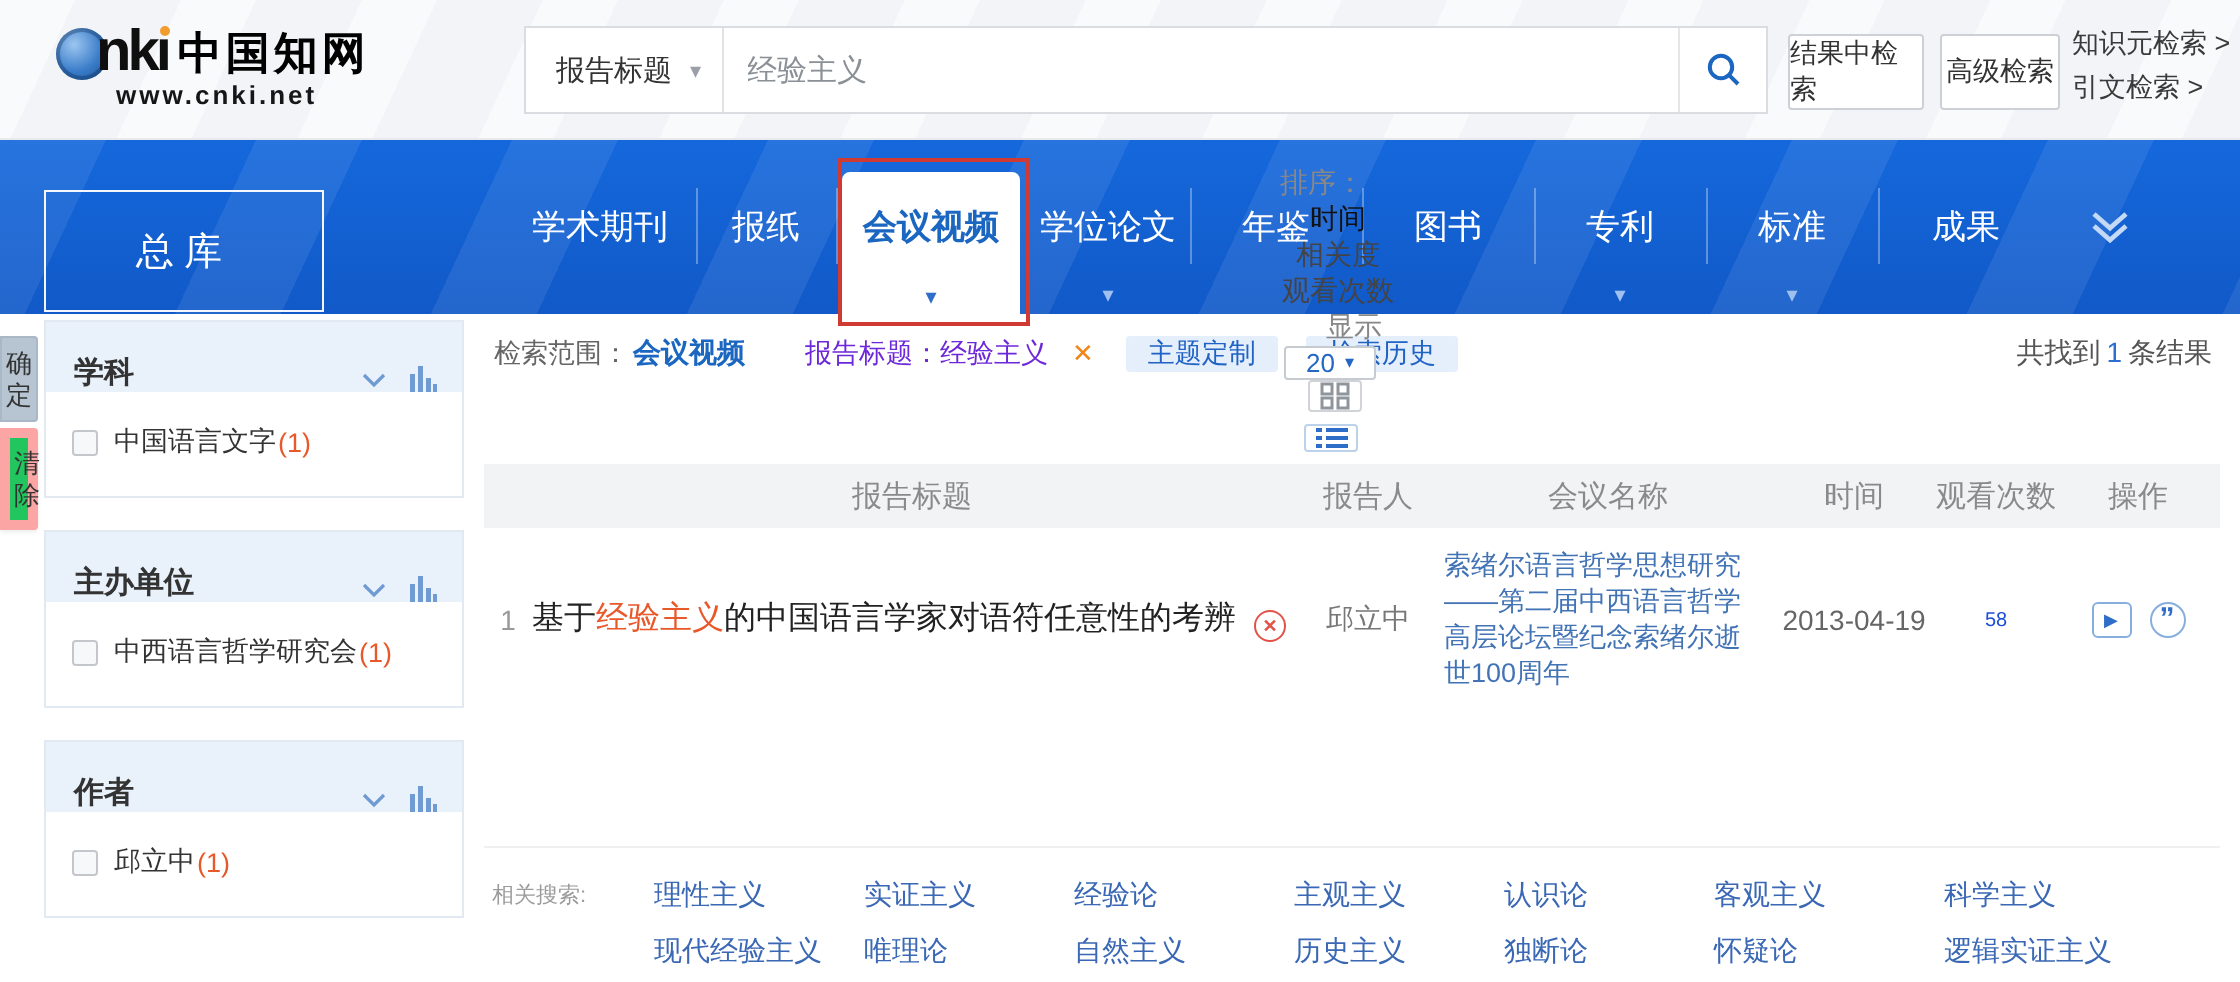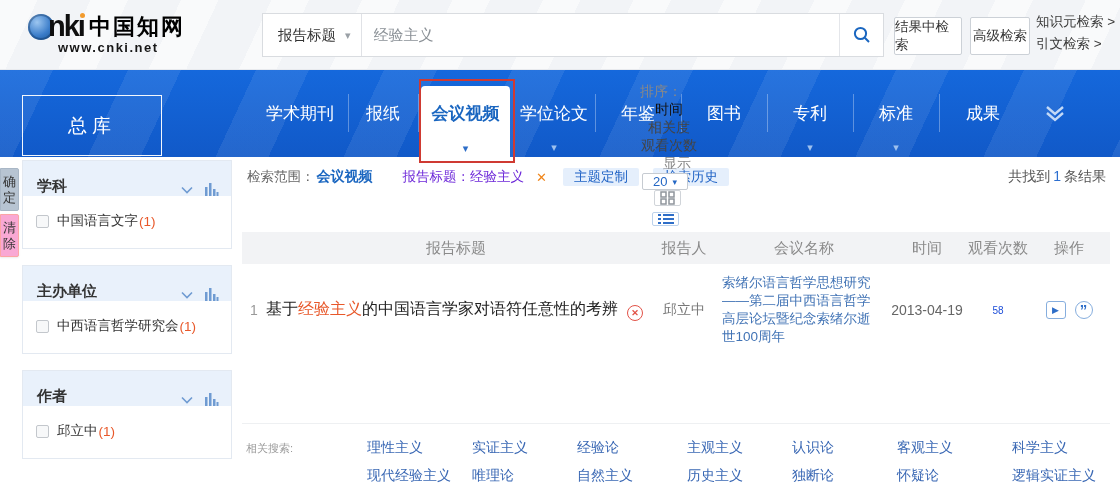--- a/index.html
+++ b/index.html
@@ -55,21 +55,21 @@
   .dbl-chevron svg { display:block; margin:-3px 0; }
 
   .annotation-box { position:absolute; left:419px; top:79px; width:96px; height:84px;
     border:2px solid #cf3a32; z-index:9; pointer-events:none; }
 
   
   .side-actions { position:absolute; left:0; top:168px; z-index:3; }
   .side-btn { width:19px; text-align:center; font-size:13px; line-height:16px; color:#333; padding:5px 2px 4px;
     word-break:break-all; cursor:pointer; margin-bottom:3px; border-radius:0 2px 2px 0; }
   .side-btn.confirm { background:#b7c4d2; border:1px solid #a9b7c6; }
-  .side-btn.clear { background:#f9a8d4; border:1px solid #fca5a5; box-shadow:0 1px 2px rgba(0,0,0,.08); }
+  .side-btn.clear { background:#22c55e; border:5px solid #fca5a5; box-shadow:0 1px 2px rgba(0,0,0,.08); }
 
   .sidebar { position:absolute; left:22px; top:160px; width:210px; }
   .side-group { border:1px solid #e3e9f1; background:#fff; margin-bottom:16px; }
   .side-group-header { height:35px; background:#e9f1fb; display:flex; align-items:flex-end; justify-content:space-between; padding:0 12px 0 14px; }
   .side-title { font-size:15px; font-weight:bold; color:#333; }
   .hdr-icons { display:flex; align-items:center; gap:12px; }
   .hdr-icons svg { cursor:pointer; display:block; }
   .side-body { padding:16px 10px 16px 13px; min-height:52px; }
   .side-item { display:flex; align-items:center; font-size:13.5px; color:#333; cursor:pointer; }
   .cb { width:13px; height:13px; border:1px solid #c3c7cc; background:#f7f8f9; border-radius:2px; margin-right:8px; flex:0 0 auto; }
@@ -114,21 +114,21 @@
   .td-views { text-align:center; color:#1d4ed8; font-size:10px; }
   .td-ops { display:flex; align-items:center; justify-content:center; gap:9px; }
   .op-play { width:20px; height:18px; border:1px solid #86aede; border-radius:3px; color:#2e6ec8; font-size:9px;
     display:inline-flex; align-items:center; justify-content:center; cursor:pointer; background:#fff; }
   .op-quote { width:18px; height:18px; border:1px solid #86aede; border-radius:50%; color:#2e6ec8; font-weight:bold;
     font-size:15px; display:inline-flex; align-items:center; justify-content:center; cursor:pointer; line-height:26px; background:#fff; }
 
   .related { margin-top:10px; display:flex; padding-left:4px; }
   .rel-label { width:50px; font-size:11px; color:#9b9b9b; line-height:28px; flex:0 0 auto; }
   .rel-grid { margin-left:31px; display:grid; grid-template-columns:105px 105px 110px 105px 105px 115px auto; grid-auto-rows:28px; align-items:center; }
-  .rel-link { font-size:14px; color:#3a68b4; cursor:pointer; white-space:nowrap;margin-left:40px; }
+  .rel-link { font-size:14px; color:#3a68b4; cursor:pointer; white-space:nowrap; }
 </style>
 </head>
 <body>
 
 <div class="page">
 
   <div class="header">
     <div class="logo">
       <div class="logo-row">
         <span class="globe"></span>

